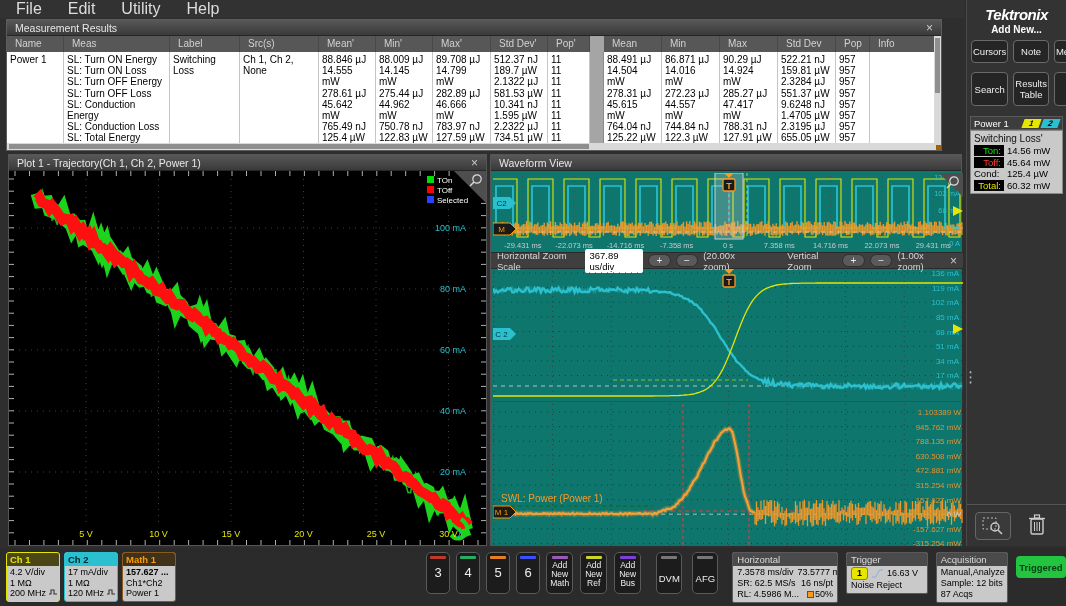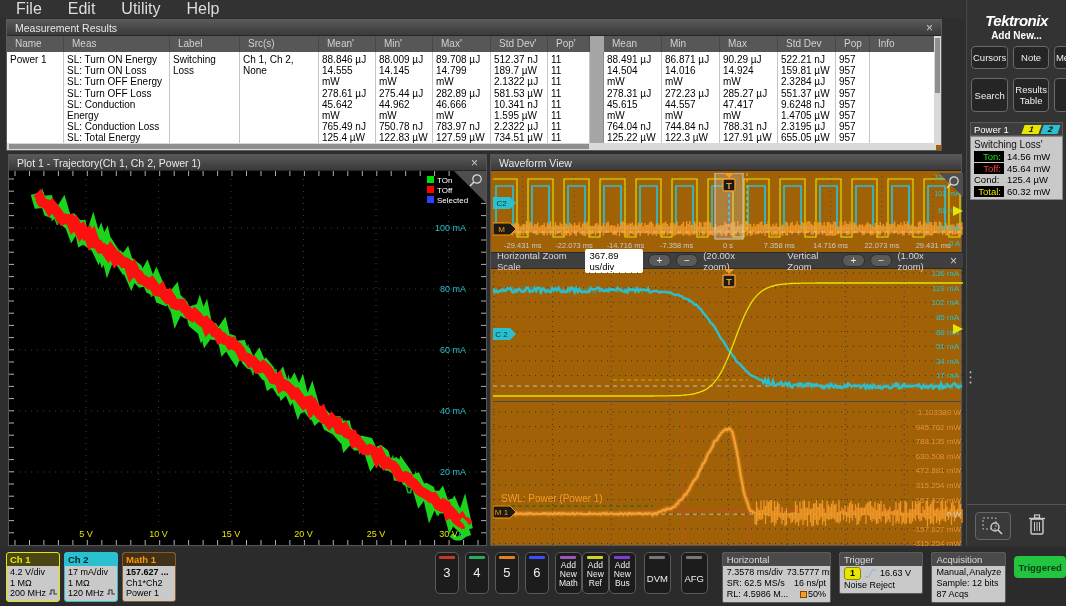--- a/index.html
+++ b/index.html
@@ -20,31 +20,31 @@
   .bcell{background:#fff;color:#000;font-size:10px;line-height:11.2px;padding:2px 3px;border-right:1px solid #c6c6c6;white-space:pre-line;height:93px;overflow:hidden;}
   .divcell{background:#a5a5a5;border-right:1px solid #8a8a8a;}
   #results-vscroll{position:absolute;right:0;top:16px;width:7px;height:109px;background:#d9d9d9;}
   #results-vscroll .thumb{position:absolute;left:1px;top:2px;width:5px;height:55px;background:#8f8f8f;}
   #results-hscroll{position:absolute;left:0;bottom:0;width:929px;height:7px;background:#d9d9d9;}
   #results-hscroll .thumb{position:absolute;left:2px;top:1px;width:580px;height:5px;background:#8f8f8f;}
   
   #plot-win{left:8px;top:154px;width:479px;height:392px;background:#000;border:1px solid #555;}
   #traj-svg{position:absolute;left:0;top:16px;}
   
-  #wave-win{left:490px;top:154px;width:472px;height:392px;background:#a16207;border:1px solid #555;}
+  #wave-win{left:490px;top:154px;width:472px;height:392px;background:#0f766e;border:1px solid #555;}
   #ov-svg{position:absolute;left:2px;top:18px;}
   #zoombar{position:absolute;left:0px;top:97px;width:472px;height:17px;background:#3f3f3f;border-top:1px solid #2a2a2a;border-bottom:1px solid #2a2a2a;display:flex;align-items:center;gap:5px;padding:0 6px;font-size:9.5px;color:#d8d8d8;}
   .zvalue{background:#fff;color:#000;padding:1px 5px;border-radius:2px;font-size:9.5px;}
   .zbtn{background:#5a5a5a;border:1px solid #2e2e2e;color:#eee;border-radius:7px;width:26px;text-align:center;font-size:10px;line-height:11px;}
   #zoombar .x{margin-left:auto;color:#ccc;font-size:12px;}
   #zv-svg{position:absolute;left:2px;top:114px;}
   #pv-svg{position:absolute;left:2px;top:246px;border-top:1px solid #4a4a4a;}
   
   #sidebar{position:absolute;left:966px;top:0;width:100px;height:546px;background:#333;border-left:1px solid #4a4a4a;}
-  #tek-logo{font-size:15px;font-weight:bold;color:#fff;letter-spacing:-0.5px;text-align:center;margin-top:12px;font-style:italic;}
+  #tek-logo{font-size:15px;font-weight:bold;color:#fff;letter-spacing:-0.5px;text-align:center;margin-top:6px;font-style:italic;}
   #addnew{font-size:10px;font-weight:bold;color:#fff;text-align:center;margin:1px 0 5px;}
   #side-btns{display:grid;grid-template-columns:1fr 1fr 1fr;gap:9px 5px;padding:0 4px;}
   .side-btn{background:#252525;border:1px solid #6a6a6a;border-radius:4px;color:#eee;font-size:9.5px;text-align:center;padding:5px 1px;min-height:22px;display:flex;align-items:center;justify-content:center;}
   #power-badge{margin:10px 3px 0;height:14px;background:#3d3d3d;border:1px solid #5a5a5a;display:flex;align-items:center;padding:0 3px;gap:2px;}
   #power-badge .pb-title{font-size:9.5px;color:#fff;flex:1;}
   .flag{display:inline-block;transform:skewX(-20deg);width:17px;text-align:center;font-size:8px;color:#000;font-weight:bold;line-height:9px;}
   .flag.y{background:#e6e600;}
   .flag.c{background:#2bc0cf;}
   #switch-panel{margin:0 3px;background:#c9c9c9;border:1px solid #888;padding:2px 3px;color:#000;}
   .sp-title{font-size:10px;margin-bottom:1px;color:#111;}
@@ -57,21 +57,21 @@
   #zoomsel-btn{width:36px;height:28px;background:#3a3a3a;border:1px solid #666;border-radius:4px;display:flex;align-items:center;justify-content:center;}
   
   #bottombar{position:absolute;left:0;top:548px;width:1066px;height:58px;background:#2b2b2b;display:flex;align-items:flex-start;padding:4px 0 0 6px;}
   .chbadge{width:54px;margin-right:4px;border:1px solid;border-radius:3px;overflow:hidden;background:#c9c9c9;}
   .chhead{font-size:9.5px;font-weight:bold;padding:1px 3px;height:13px;}
   .chbody{padding:1px 3px 2px;color:#000;font-size:9px;line-height:10.5px;}
   .chline{white-space:nowrap;display:flex;align-items:center;gap:2px;}
   .bspacer{width:266px;}
   .numbtn{width:24px;height:42px;background:#1c1c1c;border:1px solid #5a5a5a;border-radius:5px;margin-right:6px;color:#eee;display:flex;flex-direction:column;align-items:center;padding-top:3px;font-size:13px;}
   .numbtn .stripe{width:16px;height:3px;border-radius:1px;margin-bottom:6px;}
-  .addbtn{width:27px;height:42px;font-size:8.5px;line-height:9px;padding-top:3px;margin-right:0;}
+  .addbtn{width:27px;height:42px;font-size:8.5px;line-height:9px;padding-top:3px;margin-right:7px;}
   .addbtn .stripe{margin-bottom:2px;}
   #dvm,#afg{margin-left:8px;font-size:9.5px;justify-content:flex-start;width:28px;}
   .bpanel{margin-left:8px;background:#c9c9c9;border:1px solid #5a5a5a;border-radius:2px;overflow:hidden;}
   .bp-head{background:#4a4a4a;color:#ddd;font-size:9.5px;padding:1px 4px;height:13px;}
   .bp-body{padding:1px 4px 2px;color:#000;font-size:9px;line-height:11px;}
   #horiz-panel{width:114px;}
   #trig-panel{width:88px;}
   #acq-panel{width:78px;}
   .hrow{display:flex;justify-content:space-between;gap:4px;white-space:nowrap;}
   .rl-icon{display:inline-block;width:7px;height:7px;background:#f59b28;border:1px solid #7a4a00;vertical-align:-1px;margin-right:1px;}

